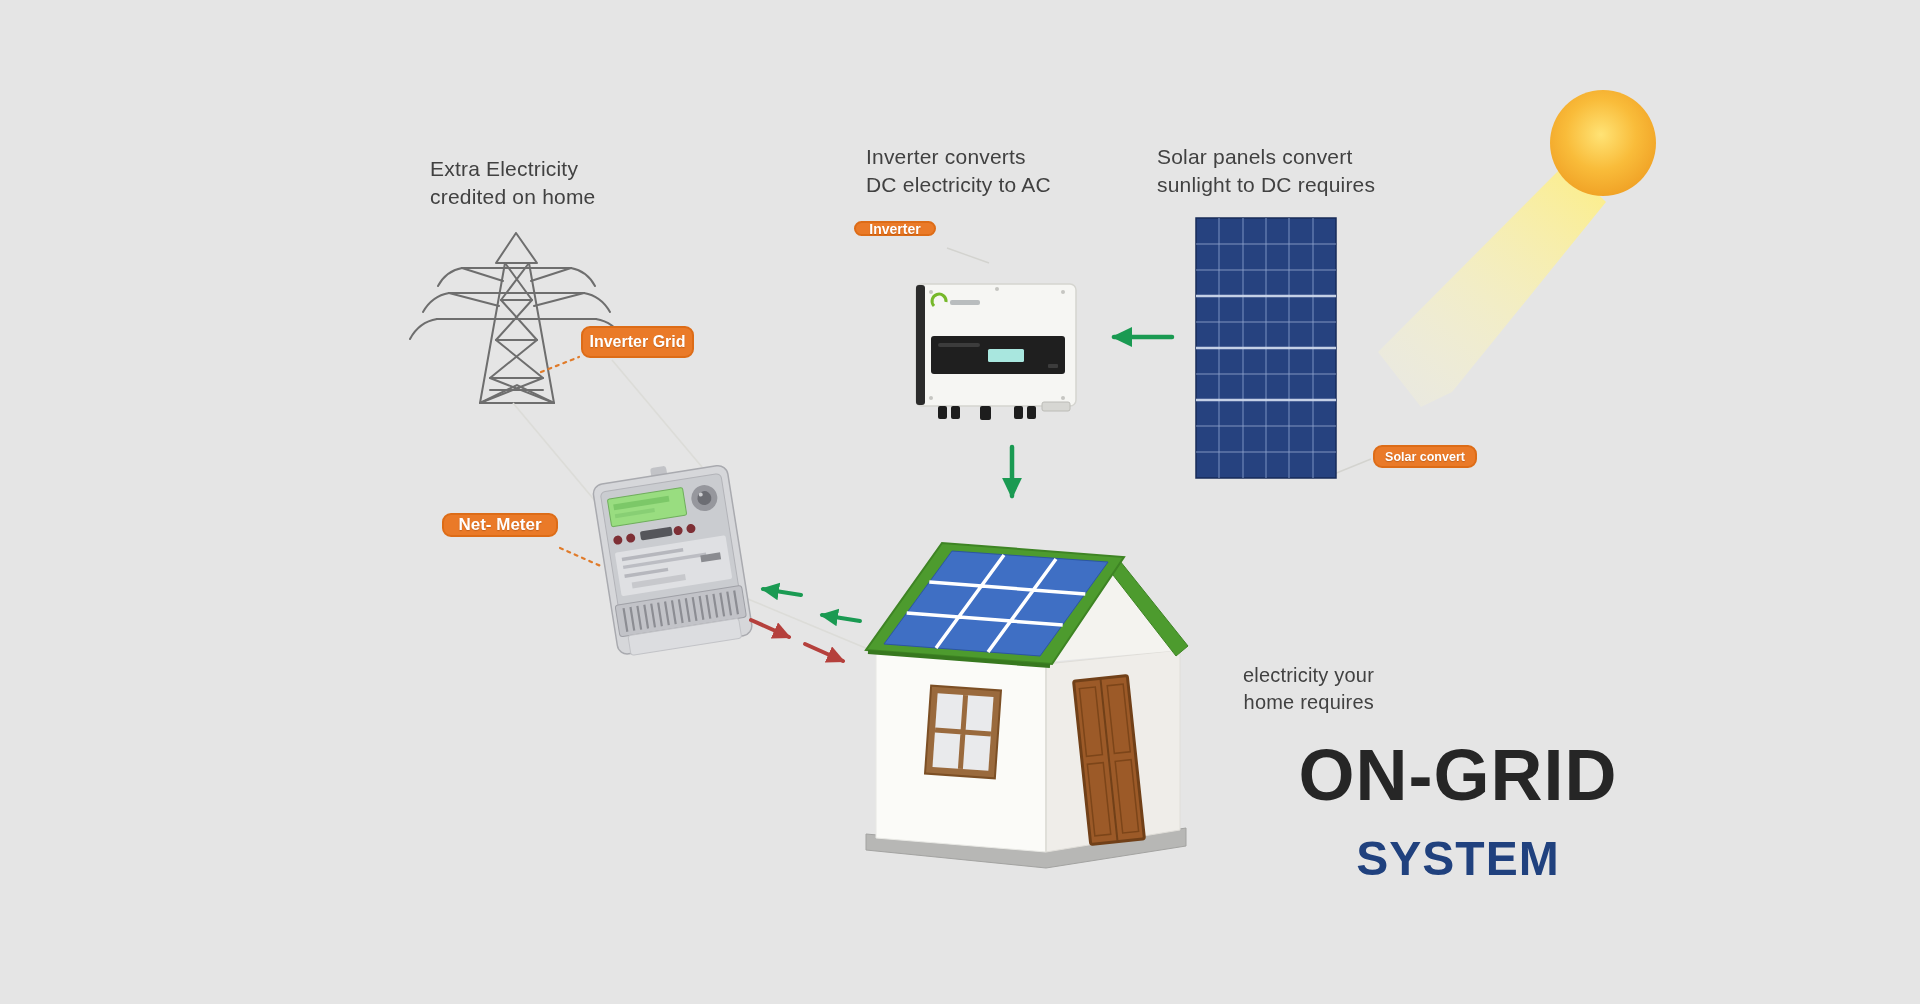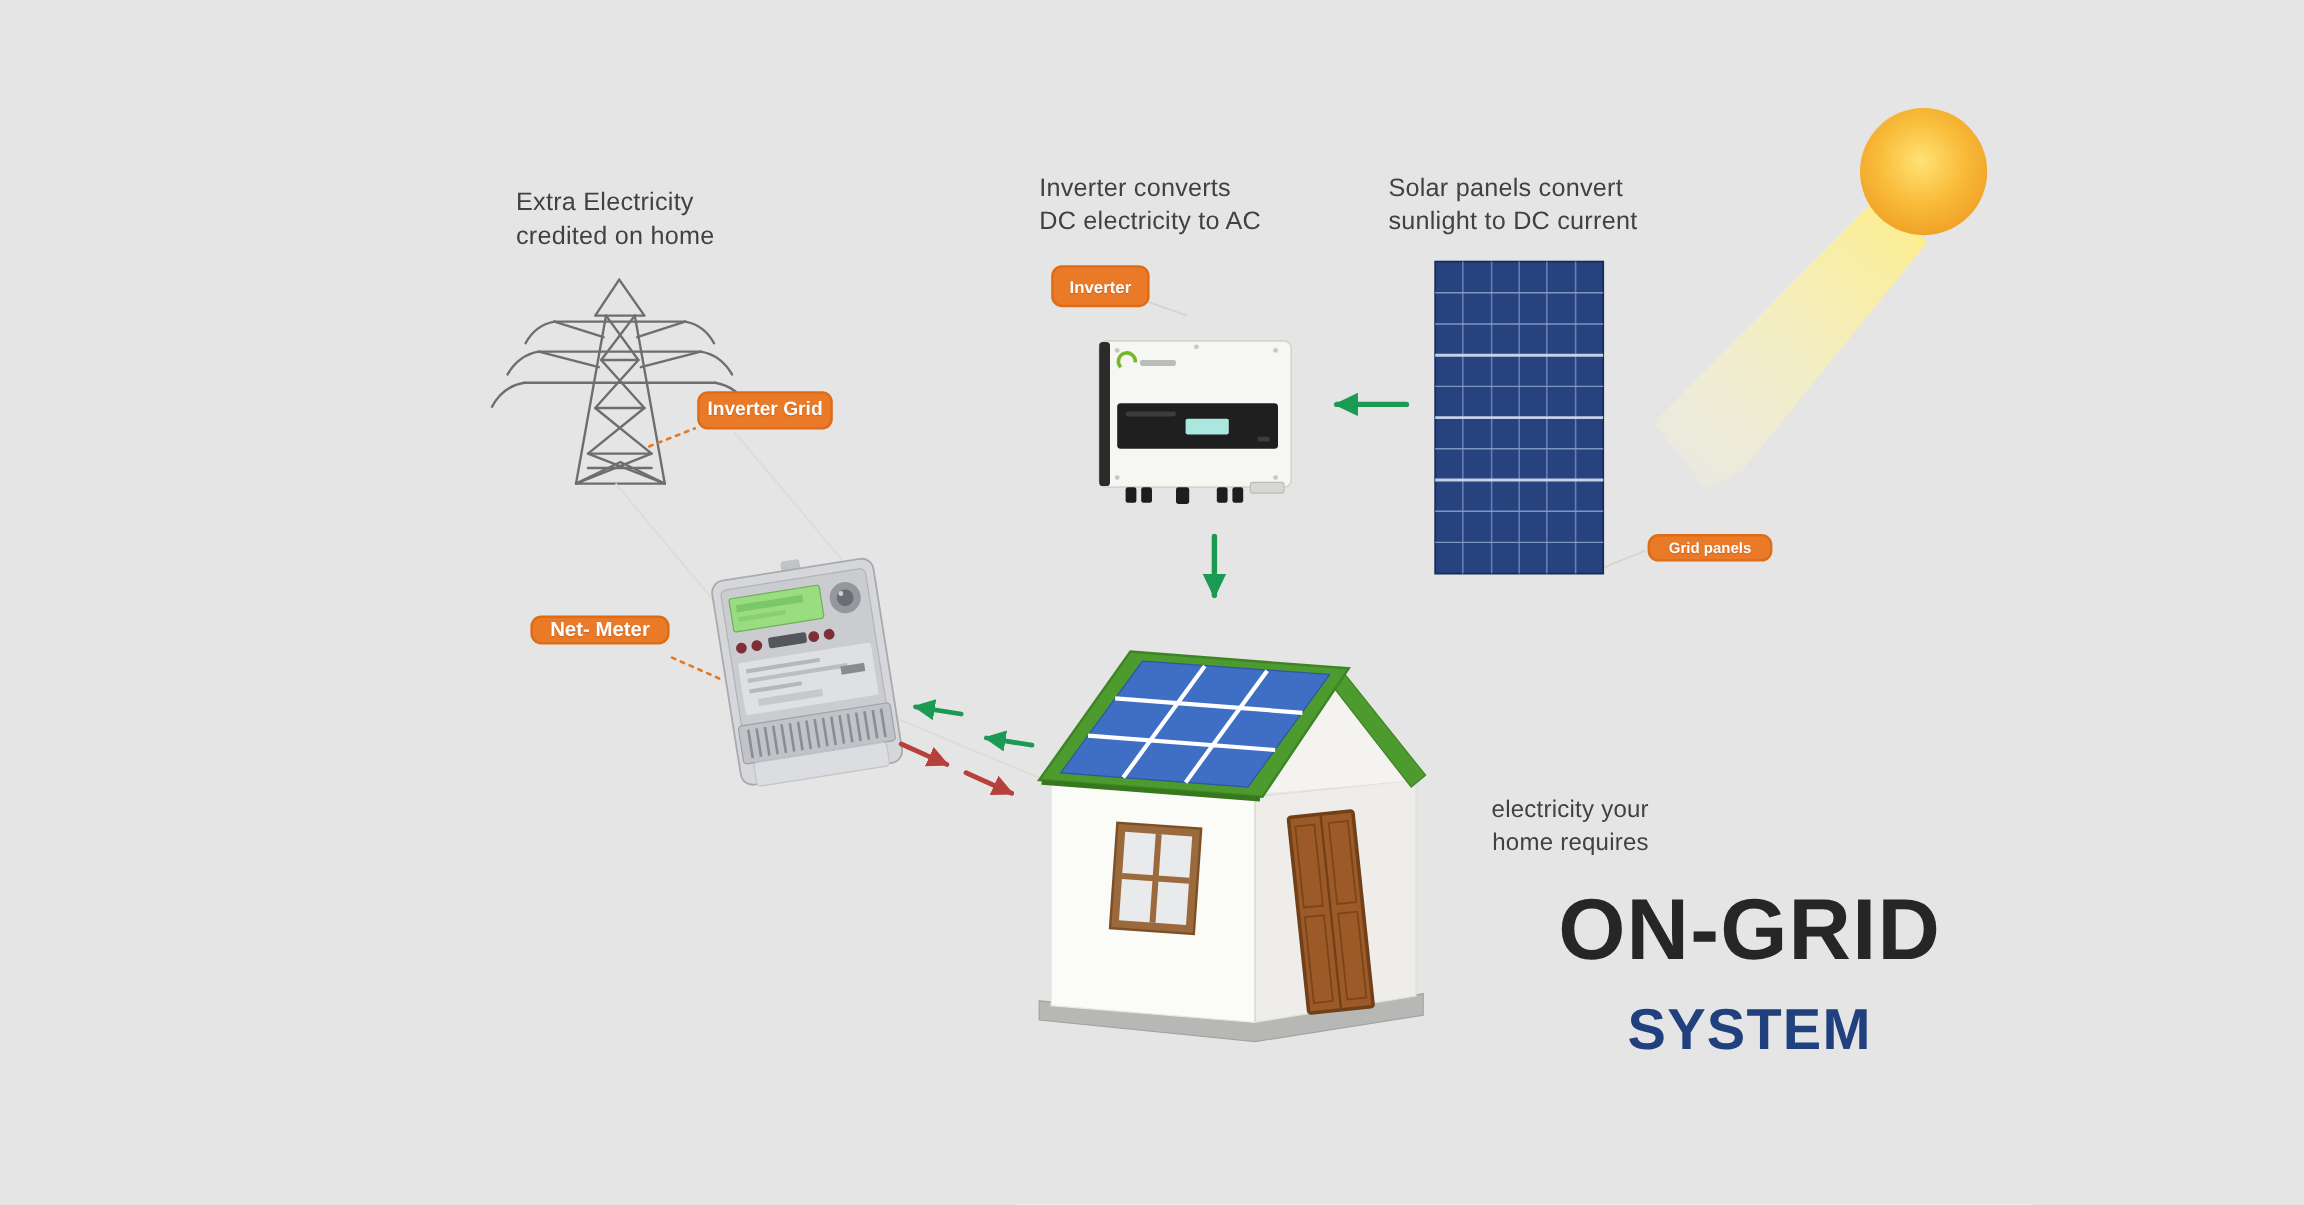--- a/index.html
+++ b/index.html
@@ -20,21 +20,21 @@
     position:absolute;font-size:21px;line-height:28px;font-weight:500;
     color:var(--caption-text);letter-spacing:.2px;white-space:nowrap;
   }
   .badge{
     position:absolute;background:var(--badge-orange);border:2px solid #dd6c17;
     color:#ffffff;font-weight:700;border-radius:9px;display:flex;align-items:center;
     justify-content:center;text-shadow:0 1px 1px rgba(120,50,0,.35);
     box-sizing:border-box;white-space:nowrap;
   }
   #badge-utility{left:581px;top:326px;width:113px;height:32px;font-size:16px;}
-  #badge-inverter{left:876px;top:221px;width:82px;height:35px;font-size:14px;}
+  #badge-inverter{left:854px;top:221px;width:82px;height:15px;font-size:14px;}
   #badge-netmeter{left:442px;top:513px;width:116px;height:24px;font-size:17px;}
   #badge-solar{left:1373px;top:445px;width:104px;height:23px;font-size:12.5px;}
   #cap-grid{left:430px;top:155px;}
   #cap-inverter{left:866px;top:143px;}
   #cap-solar{left:1157px;top:143px;}
   #cap-home{left:1190px;top:662px;font-size:20px;line-height:27px;text-align:right;}
   #cap-home .indent{margin-left:53px;}
   .caption div{display:block;}
   #title{
     position:absolute;left:1288px;top:742px;width:340px;text-align:center;
@@ -206,30 +206,30 @@
   <div class="caption" id="cap-grid">
     <div>Extra Electricity</div>
     <div>credited on home</div>
   </div>
   <div class="caption" id="cap-inverter">
     <div>Inverter converts</div>
     <div>DC electricity to AC</div>
   </div>
   <div class="caption" id="cap-solar">
     <div>Solar panels convert</div>
-    <div>sunlight to DC current</div>
+    <div>sunlight to DC requires</div>
   </div>
   <div class="caption" id="cap-home">
     <div class="indent">electricity your</div>
     <div>home requires</div>
   </div>
 
   <div class="badge" id="badge-utility">Inverter Grid</div>
   <div class="badge" id="badge-inverter">Inverter</div>
   <div class="badge" id="badge-netmeter">Net- Meter</div>
-  <div class="badge" id="badge-solar">Grid panels</div>
+  <div class="badge" id="badge-solar">Solar convert</div>
 
   <div id="title">
     <div class="l1">ON-GRID</div>
     <div class="l2">SYSTEM</div>
   </div>
 
 </div>
 
 </body></html>

